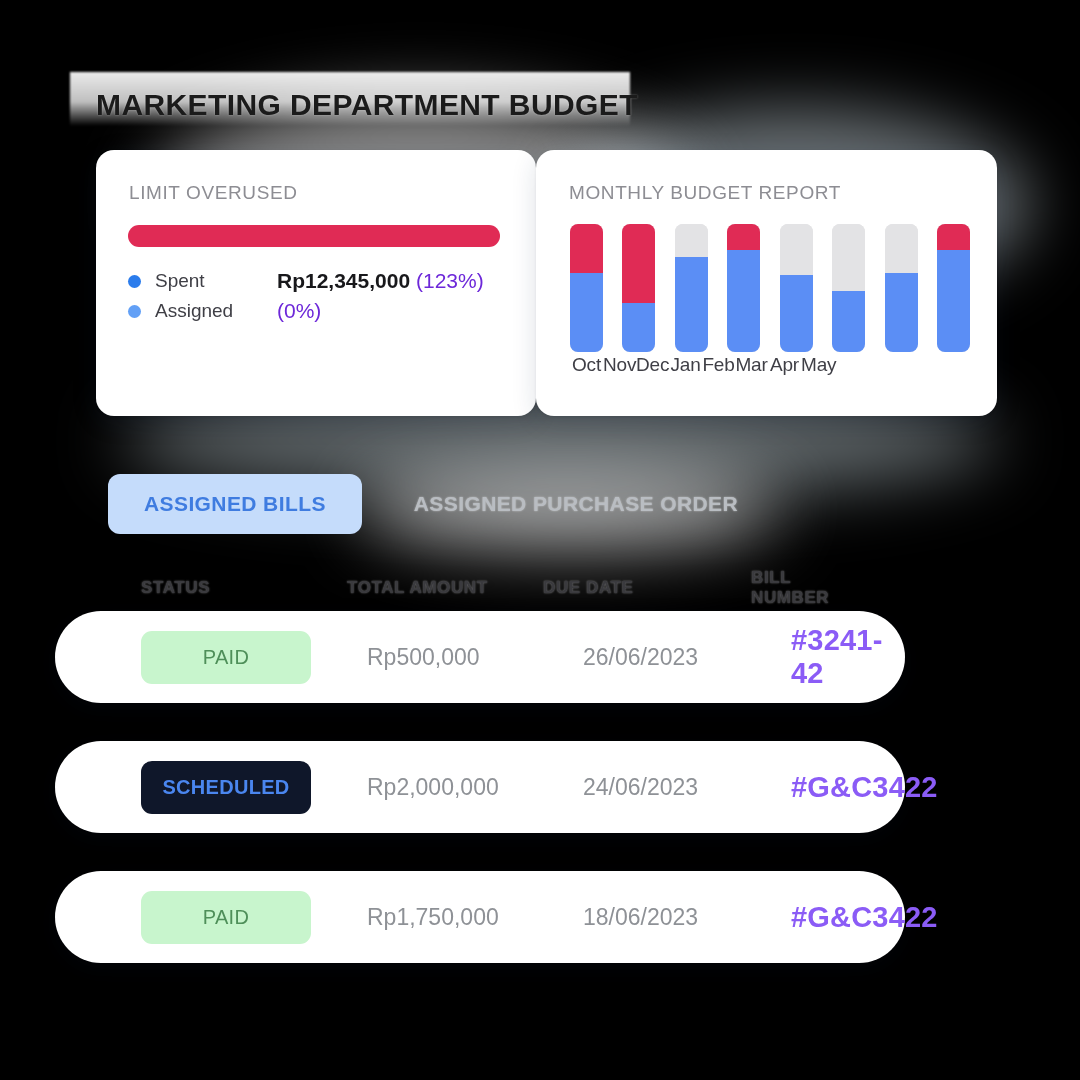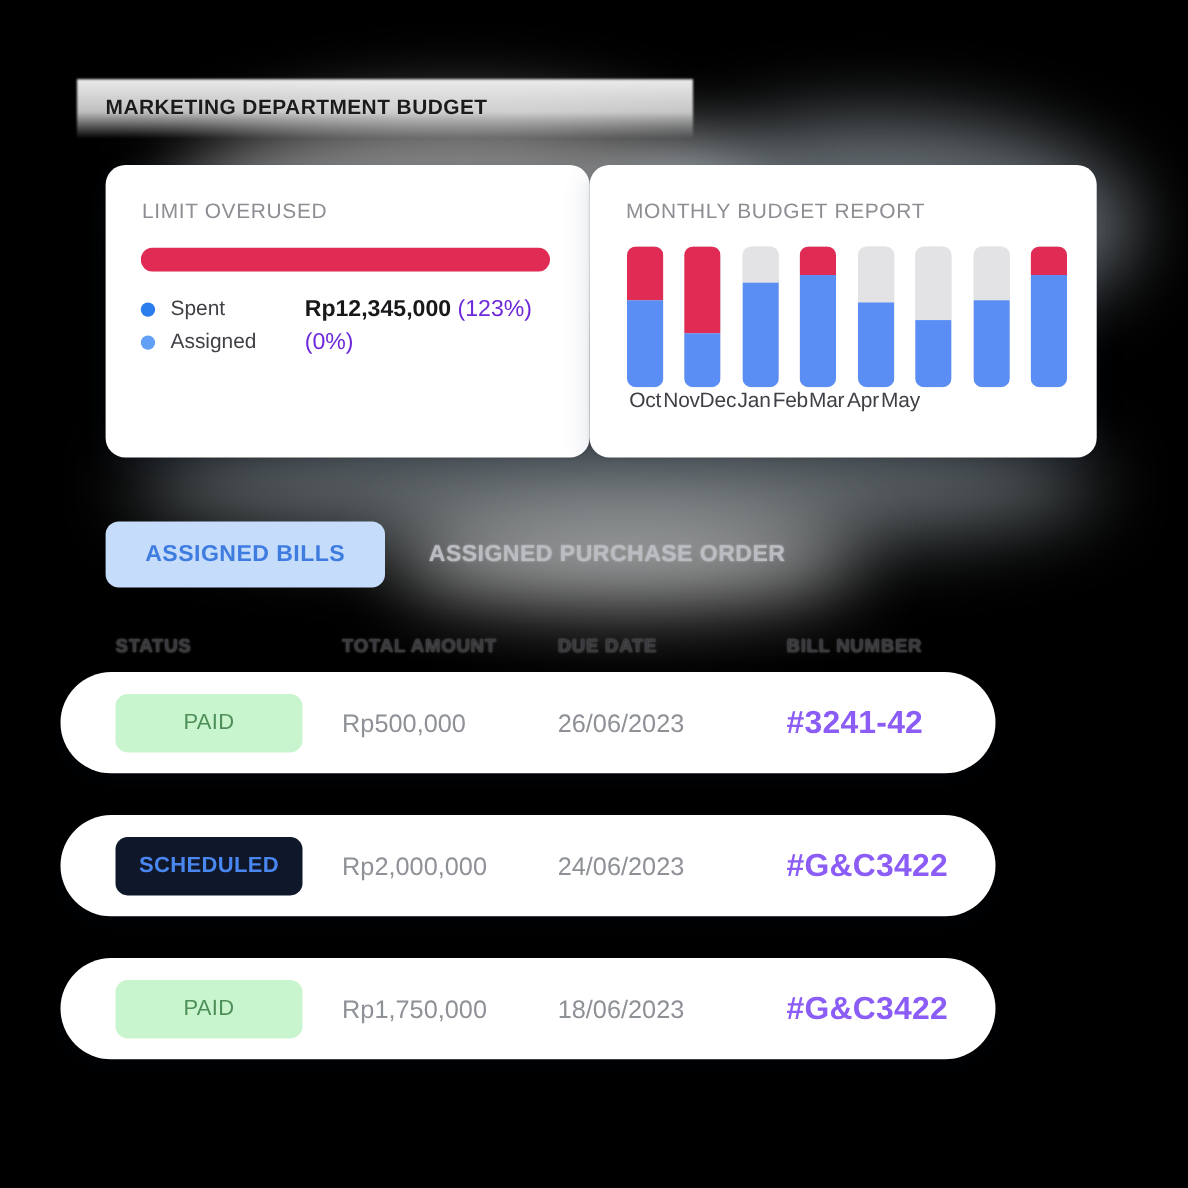--- a/index.html
+++ b/index.html
@@ -21,21 +21,21 @@
     width: 1080px;
     height: 1080px;
     background: #000000;
   }
 
   
   .page-title {
     position: absolute;
     left: 96px;
     top: 88px;
-    font-size: 19px;
+    font-size: 30px;
     font-weight: 700;
     letter-spacing: 0.4px;
     color: #1b1b1b;
     text-shadow: 0 0 2px rgba(255,255,255,0.35);
     white-space: nowrap;
   }
   .title-wash {
     position: absolute;
     left: 70px;
     top: 72px;
@@ -209,20 +209,21 @@
     gap: 4px;
   }
   .tab {
     font-size: 21px;
     font-weight: 700;
     letter-spacing: 0.4px;
     padding: 18px 36px;
     border-radius: 12px;
     white-space: nowrap;
     cursor: pointer;
+    margin-left: 12px;
   }
   .tab-active {
     background: #c5dcfb;
     color: #3f7ce0;
   }
   .tab-inactive {
     color: #b9bdc2;
     text-shadow: 0 0 2px rgba(255,255,255,0.5);
   }
 
@@ -250,41 +251,42 @@
     display: flex;
     align-items: center;
     padding: 0 50px;
     height: 92px;
     background: #ffffff;
     border-radius: 46px;
     box-shadow: 0 6px 22px rgba(20, 40, 80, 0.10);
     margin-bottom: 38px;
   }
 
-  .c-status { width: 206px; flex: 0 0 206px; }
+  .c-status { width: 206px; flex: 0 0 206px; margin-left: 36px; }
   .c-amount { width: 196px; flex: 0 0 196px; }
   .c-due    { width: 208px; flex: 0 0 208px; }
   .c-bill   { flex: 1 1 auto; }
 
   .badge {
     display: inline-block;
     padding: 15px 0;
     width: 170px;
     text-align: center;
     border-radius: 11px;
     font-size: 20px;
     letter-spacing: 0.3px;
   }
   .badge-paid      { background: #c8f5cd; color: #4e8f59; }
   .badge-scheduled { background: #0f172a; color: #4a86ef; font-weight: 700; }
 
   .cell-amount,
   .cell-due {
     font-size: 23px;
     color: #8e9196;
+    margin-left: 20px;
   }
   .cell-bill {
     font-size: 29px;
     font-weight: 700;
     color: #8b5cf6;
     letter-spacing: 0.2px;
   }
 </style>
 </head>
 <body>

